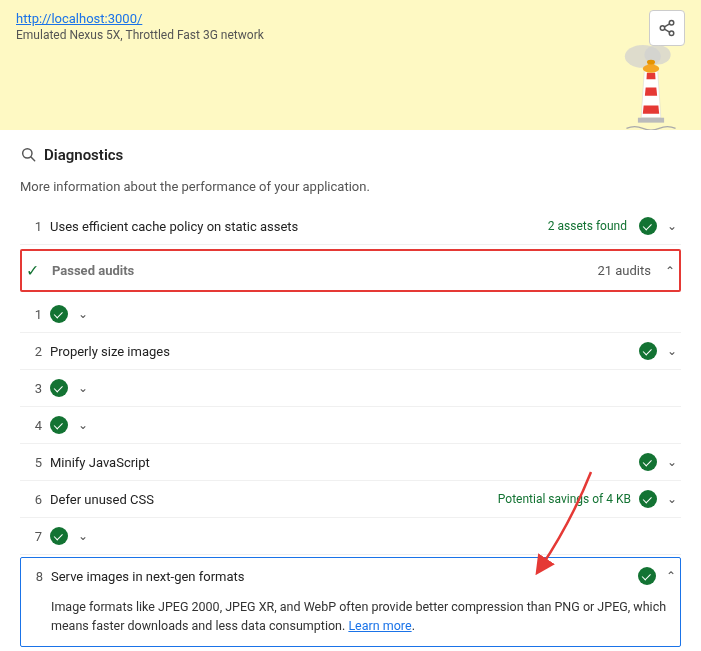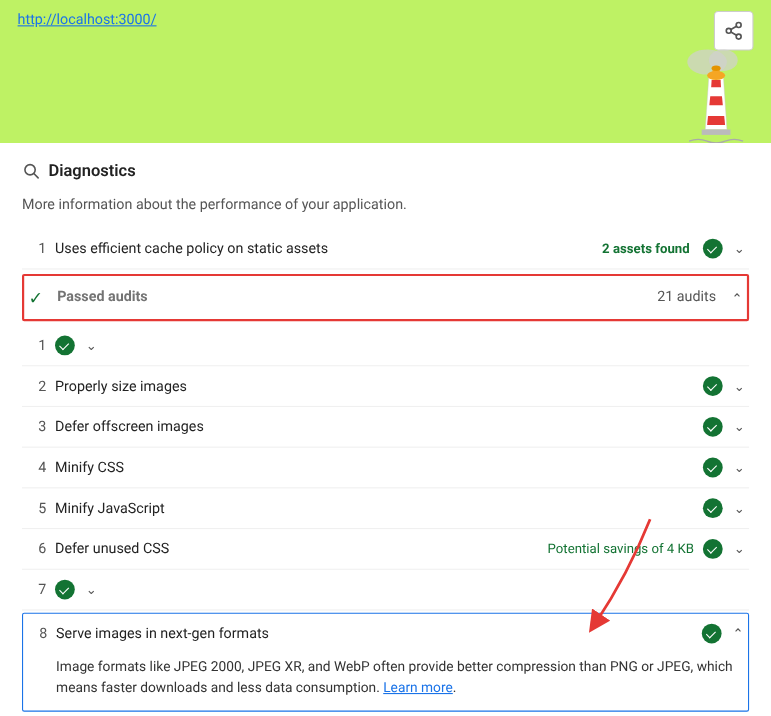--- a/index.html
+++ b/index.html
@@ -7,21 +7,21 @@
       font-family: -apple-system, BlinkMacSystemFont, 'Segoe UI', Roboto, sans-serif;
       font-size: 14px;
       background: #fff;
       width: 701px;
       min-height: 651px;
       overflow: hidden;
     }
 
     
     .header-area {
-      background: #bef264;
+      background: #fef9c3;
       padding: 10px 16px 0 16px;
       position: relative;
       height: 130px;
       overflow: hidden;
     }
 
     .header-url {
       color: #1a73e8;
       font-size: 13px;
       text-decoration: underline;
@@ -57,21 +57,21 @@
       height: 90px;
     }
 
     
     .main-content {
       padding: 16px 20px;
     }
 
     .section-header {
       display: flex;
-      align-items: center;
+      align-items: flex-start;
       gap: 6px;
       margin-bottom: 4px;
     }
 
     .section-title {
       font-size: 15px;
       font-weight: 600;
       color: #222;
     }
 
@@ -105,21 +105,20 @@
     .audit-label {
       flex: 1;
       font-size: 13px;
       color: #222;
     }
 
     .audit-meta {
       font-size: 12px;
       color: #137333;
       margin-right: 4px;
-      font-weight: bold;
     }
 
     .check-icon {
       width: 18px;
       height: 18px;
       border-radius: 50%;
       background: #137333;
       display: flex;
       align-items: center;
       justify-content: center;
@@ -213,20 +212,21 @@
       height: 16px;
       margin-right: 2px;
       flex-shrink: 0;
     }
   </style>
 </head>
 <body>
 
 <div class="header-area">
   <a class="header-url">http://localhost:3000/</a>
+  <div class="header-subtitle">Emulated Nexus 5X, Throttled Fast 3G network</div>
 
   
   <div class="share-btn">
     <svg width="18" height="18" viewBox="0 0 24 24" fill="none" stroke="#555" stroke-width="2" stroke-linecap="round" stroke-linejoin="round">
       <circle cx="18" cy="5" r="3"></circle>
       <circle cx="6" cy="12" r="3"></circle>
       <circle cx="18" cy="19" r="3"></circle>
       <line x1="8.59" y1="13.51" x2="15.42" y2="17.49"></line>
       <line x1="15.41" y1="6.51" x2="8.59" y2="10.49"></line>
     </svg>
@@ -288,27 +288,25 @@
       <span class="chevron">⌄</span>
     </div>
     <div class="audit-row">
       <span class="audit-number">2</span>
       <span class="audit-label">Properly size images</span>
       <div class="check-icon"></div>
       <span class="chevron">⌄</span>
     </div>
     <div class="audit-row">
       <span class="audit-number">3</span>
-      <span class="audit-label">Defer offscreen images</span>
       <div class="check-icon"></div>
       <span class="chevron">⌄</span>
     </div>
     <div class="audit-row">
       <span class="audit-number">4</span>
-      <span class="audit-label">Minify CSS</span>
       <div class="check-icon"></div>
       <span class="chevron">⌄</span>
     </div>
     <div class="audit-row">
       <span class="audit-number">5</span>
       <span class="audit-label">Minify JavaScript</span>
       <div class="check-icon"></div>
       <span class="chevron">⌄</span>
     </div>
     <div class="audit-row">

